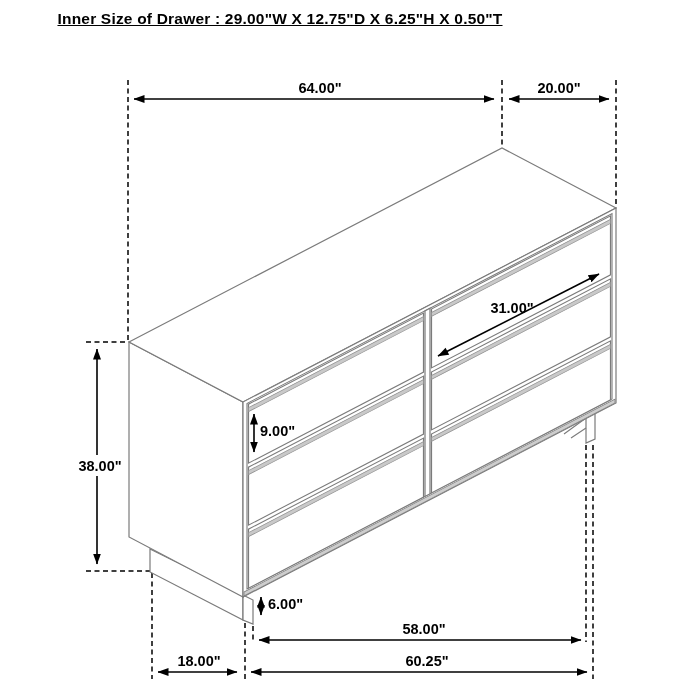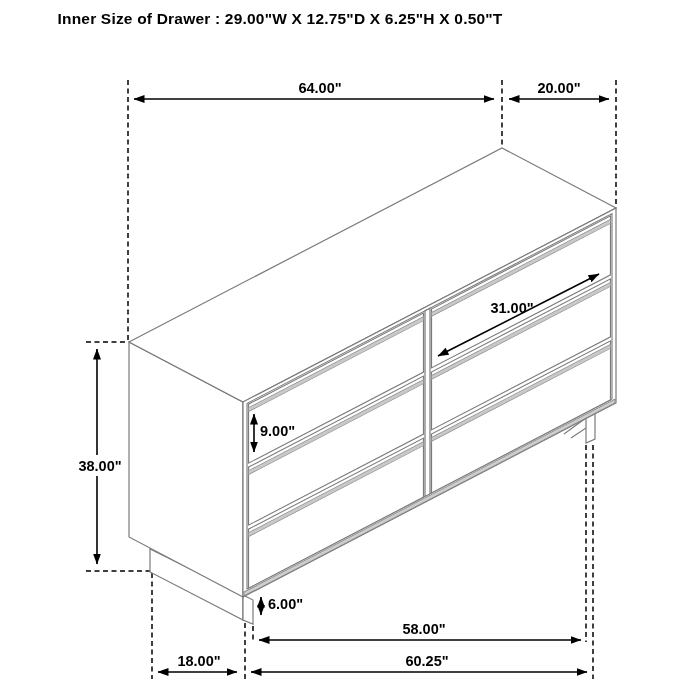--- a/index.html
+++ b/index.html
@@ -1,19 +1,19 @@
 <!DOCTYPE html>
 <html><head>
 <meta charset="utf-8">
 <style>
   html,body{margin:0;padding:0;background:#ffffff;}
   .page{position:relative;width:700px;height:700px;background:#fff;overflow:hidden;
         font-family:"Liberation Sans",sans-serif;}
   .title{position:absolute;top:10px;left:0;width:560px;text-align:center;
-         font-size:15.5px;font-weight:bold;color:#000;letter-spacing:0.2px;}
+         font-size:15.5px;font-weight:bold;color:#000;letter-spacing:0.2px;text-decoration:underline;}
   svg{position:absolute;top:0;left:0;}
   .furn{stroke:#7b7b7b;stroke-width:1.2;fill:#ffffff;}
   .furnline{stroke:#7b7b7b;stroke-width:1.1;fill:none;}
   .groove{fill:#c9c9c9;stroke:#8f8f8f;stroke-width:0.8;}
   .bottomband{fill:#cdcdcd;stroke:#7b7b7b;stroke-width:0.8;}
   .dim{stroke:#000000;stroke-width:1.6;fill:none;}
   .dash{stroke:#000000;stroke-width:1.5;fill:none;stroke-dasharray:5 3.5;}
   .dimtext{font-family:"Liberation Sans",sans-serif;font-size:14.5px;font-weight:bold;fill:#000;}
 </style>
 </head>

